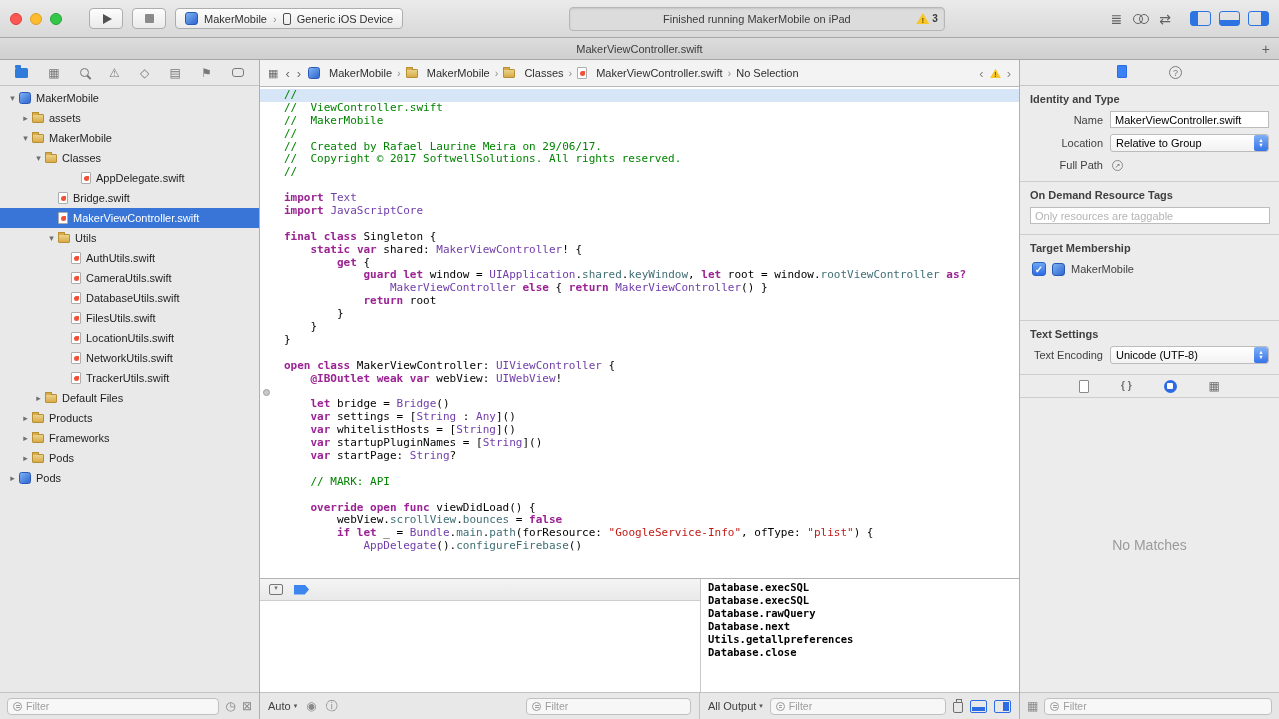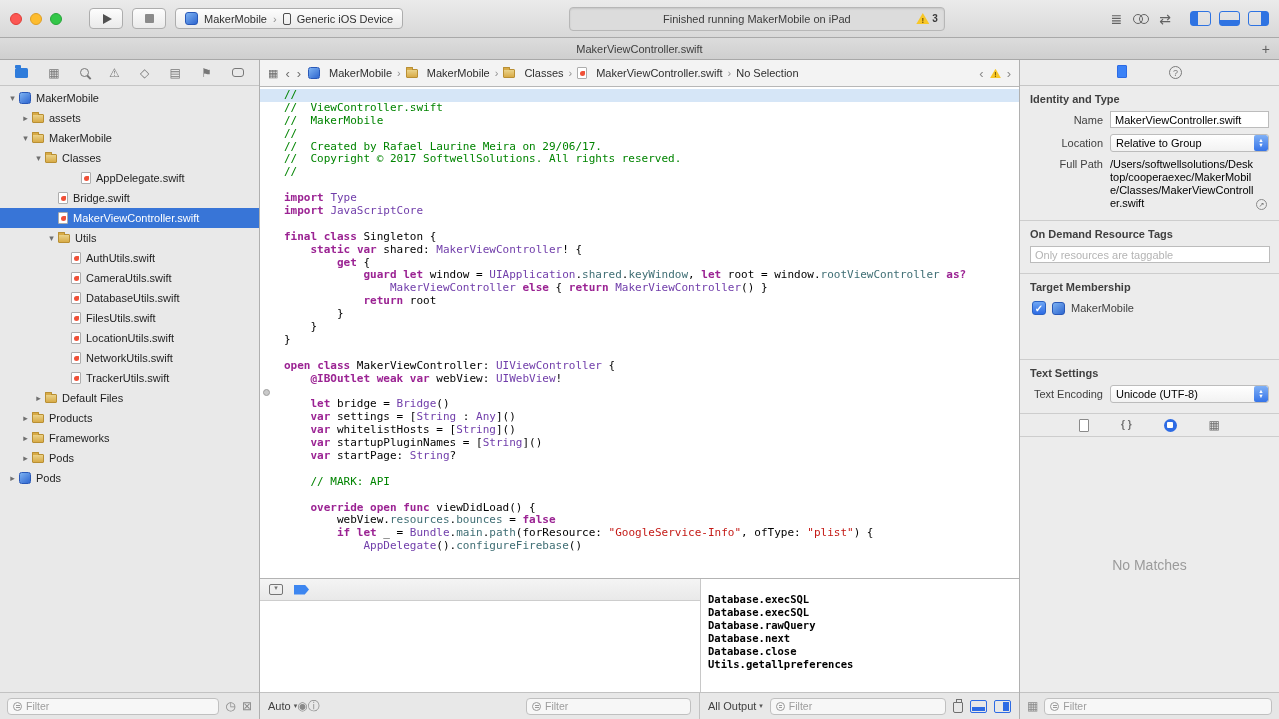--- a/index.html
+++ b/index.html
@@ -104,21 +104,21 @@
   .debug-region{height:114px;display:flex;border-top:1px solid #b3b3b3;background:#fff}
   .dbg-left{flex:1;display:flex;flex-direction:column;min-width:0}
   .debugbar{height:22px;border-bottom:1px solid #cdcdcd;background:linear-gradient(#f4f4f4,#e9e9e9);display:flex;align-items:center;gap:11px;padding:0 9px}
   .dbg-hide{width:14px;height:11px;border:1px solid #757575;border-radius:2px;position:relative}
   .dbg-hide::after{content:"▾";position:absolute;left:0;right:0;top:-1px;text-align:center;font-size:7px;color:#757575}
   .dbg-bp{width:15px;height:10px;background:#3d86f0;clip-path:polygon(0 0,72% 0,100% 50%,72% 100%,0 100%)}
   .vars{flex:1;background:#fff}
   .console{width:319px;border-left:1px solid #c8c8c8;background:#fff;overflow:hidden;padding-left:7px}
   .console-line{font-family:"DejaVu Sans Mono",monospace;font-size:10.5px;line-height:13px;font-weight:bold;color:#000;white-space:nowrap}
   .debug-bottom{height:27px;border-top:1px solid #c2c2c2;background:#e8e8e8;display:flex;flex:none}
-  .vars-bar{flex:1;display:flex;align-items:center;gap:0;padding:0 8px;font-size:11px;color:#3f3f3f;min-width:0}
+  .vars-bar{flex:1;display:flex;align-items:center;gap:9px;padding:0 8px;font-size:11px;color:#3f3f3f;min-width:0}
   .vars-bar .filter-field{width:165px;margin-left:auto}
   .console-bar{width:320px;border-left:1px solid #c2c2c2;display:flex;align-items:center;gap:7px;padding:0 8px;font-size:11px;color:#3f3f3f}
   .console-bar .filter-field{flex:1}
   .mini-arrow{font-size:7px;color:#555}
   .popup-mini{display:flex;align-items:center;gap:3px;white-space:nowrap}
   .css-trash{width:10px;height:11px;border:1px solid #6f6f6f;border-radius:1px 1px 2px 2px;position:relative;margin-top:2px}
   .css-trash::before{content:"";position:absolute;top:-4px;left:2px;width:4px;height:2px;border:1px solid #6f6f6f;border-bottom:none}
   .dock{width:17px;height:13px;border:1px solid #2d6be4;border-radius:2px;position:relative}
   .dock.b::after{content:"";position:absolute;left:1px;right:1px;bottom:1px;height:4px;background:#2d6be4}
   .dock.r::after{content:"";position:absolute;right:1px;top:1px;bottom:1px;width:6px;background:#2d6be4}
@@ -127,21 +127,21 @@
   .inspector{width:260px;border-left:1px solid #b0b0b0;background:#ececec;display:flex;flex-direction:column;font-size:11px;color:#3f3f3f}
   .insp-tabs{height:26px;border-bottom:1px solid #c6c6c6;display:flex;align-items:center;justify-content:center;gap:42px;flex:none}
   .css-page{width:10px;height:13px;background:#fff;border:1px solid #8a8a8a;border-radius:1px;display:inline-block}
   .css-page.blue{background:#3b82f7;border-color:#2d6be4}
   .css-qmark{width:13px;height:13px;border:1px solid #7a7a7a;border-radius:50%;display:inline-flex;align-items:center;justify-content:center}
   .css-qmark::after{content:"?";font-size:9px;color:#7a7a7a}
   .insp-body{flex:1;overflow:hidden;display:flex;flex-direction:column}
   .sec-h{font-weight:bold;padding:7px 10px 3px;color:#3f3f3f}
   .hrline{height:1px;background:#cdcdcd;margin-top:7px;flex:none}
   .irow{display:flex;align-items:center;margin:3px 10px 3px 0}
-  .irow.top{align-items:flex-start}
+  .irow.top{align-items:center}
   .ilabel{width:90px;text-align:right;padding-right:7px;flex:none;color:#3f3f3f}
   .ifield{flex:1;height:17px;border:1px solid #bcbcbc;background:#fff;font-size:11px;padding:0 4px;color:#000;font-family:"Liberation Sans",sans-serif;min-width:0}
   .ifield.odr{flex:none;display:block;margin:3px 10px;width:240px}
   .ifield::placeholder{color:#b4b4b4}
   .idrop{flex:1;height:18px;border:1px solid #bcbcbc;border-radius:3px;background:linear-gradient(#fff,#f2f2f2);display:flex;align-items:center;padding-left:5px;color:#000;min-width:0;white-space:nowrap;overflow:hidden}
   .stepper{margin-left:auto;width:14px;height:16px;background:linear-gradient(#7fb0f6,#3674e8);border-radius:2px;display:flex;flex-direction:column;align-items:center;justify-content:center;flex:none}
   .stepper::before{content:"▲";font-size:5.5px;line-height:5.5px;color:#fff}
   .stepper::after{content:"▼";font-size:5.5px;line-height:5.5px;color:#fff}
   .loc-block{margin:2px 12px 2px 97px;display:flex;align-items:flex-end;gap:5px}
   .loc-text{flex:1;line-height:13px;color:#000;word-break:break-all}
@@ -380,21 +380,21 @@
         <div class="gutter-dot"></div>
         <div class="code-lines">
             <div class="cl"><span class="tk-c">//</span></div>
             <div class="cl"><span class="tk-c">//  ViewController.swift</span></div>
             <div class="cl"><span class="tk-c">//  MakerMobile</span></div>
             <div class="cl"><span class="tk-c">//</span></div>
             <div class="cl"><span class="tk-c">//  Created by Rafael Laurine Meira on 29/06/17.</span></div>
             <div class="cl"><span class="tk-c">//  Copyright © 2017 SoftwellSolutions. All rights reserved.</span></div>
             <div class="cl"><span class="tk-c">//</span></div>
             <div class="cl"> </div>
-            <div class="cl"><span class="tk-k">import</span><span class="tk-n"> </span><span class="tk-t">Type</span></div>
+            <div class="cl"><span class="tk-k">import</span><span class="tk-n"> </span><span class="tk-t">Text</span></div>
             <div class="cl"><span class="tk-k">import</span><span class="tk-n"> </span><span class="tk-t">JavaScriptCore</span></div>
             <div class="cl"> </div>
             <div class="cl"><span class="tk-k">final</span><span class="tk-n"> </span><span class="tk-k">class</span><span class="tk-n"> Singleton {</span></div>
             <div class="cl"><span class="tk-n">    </span><span class="tk-k">static</span><span class="tk-n"> </span><span class="tk-k">var</span><span class="tk-n"> shared: </span><span class="tk-t">MakerViewController</span><span class="tk-n">! {</span></div>
             <div class="cl"><span class="tk-n">        </span><span class="tk-k">get</span><span class="tk-n"> {</span></div>
             <div class="cl"><span class="tk-n">            </span><span class="tk-k">guard</span><span class="tk-n"> </span><span class="tk-k">let</span><span class="tk-n"> window = </span><span class="tk-t">UIApplication</span><span class="tk-n">.</span><span class="tk-p">shared</span><span class="tk-n">.</span><span class="tk-p">keyWindow</span><span class="tk-n">, </span><span class="tk-k">let</span><span class="tk-n"> root = window.</span><span class="tk-p">rootViewController</span><span class="tk-n"> </span><span class="tk-k">as?</span></div>
             <div class="cl"><span class="tk-n">                </span><span class="tk-t">MakerViewController</span><span class="tk-n"> </span><span class="tk-k">else</span><span class="tk-n"> { </span><span class="tk-k">return</span><span class="tk-n"> </span><span class="tk-t">MakerViewController</span><span class="tk-n">() }</span></div>
             <div class="cl"><span class="tk-n">            </span><span class="tk-k">return</span><span class="tk-n"> root</span></div>
             <div class="cl"><span class="tk-n">        }</span></div>
             <div class="cl"><span class="tk-n">    }</span></div>
@@ -405,42 +405,42 @@
             <div class="cl"> </div>
             <div class="cl"><span class="tk-n">    </span><span class="tk-k">let</span><span class="tk-n"> bridge = </span><span class="tk-t">Bridge</span><span class="tk-n">()</span></div>
             <div class="cl"><span class="tk-n">    </span><span class="tk-k">var</span><span class="tk-n"> settings = [</span><span class="tk-t">String</span><span class="tk-n"> : </span><span class="tk-t">Any</span><span class="tk-n">]()</span></div>
             <div class="cl"><span class="tk-n">    </span><span class="tk-k">var</span><span class="tk-n"> whitelistHosts = [</span><span class="tk-t">String</span><span class="tk-n">]()</span></div>
             <div class="cl"><span class="tk-n">    </span><span class="tk-k">var</span><span class="tk-n"> startupPluginNames = [</span><span class="tk-t">String</span><span class="tk-n">]()</span></div>
             <div class="cl"><span class="tk-n">    </span><span class="tk-k">var</span><span class="tk-n"> startPage: </span><span class="tk-t">String</span><span class="tk-n">?</span></div>
             <div class="cl"> </div>
             <div class="cl"><span class="tk-n">    </span><span class="tk-c">// MARK: API</span></div>
             <div class="cl"> </div>
             <div class="cl"><span class="tk-n">    </span><span class="tk-k">override</span><span class="tk-n"> </span><span class="tk-k">open</span><span class="tk-n"> </span><span class="tk-k">func</span><span class="tk-n"> viewDidLoad() {</span></div>
-            <div class="cl"><span class="tk-n">        webView.</span><span class="tk-p">resources</span><span class="tk-n">.</span><span class="tk-p">bounces</span><span class="tk-n"> = </span><span class="tk-k">false</span></div>
+            <div class="cl"><span class="tk-n">        webView.</span><span class="tk-p">scrollView</span><span class="tk-n">.</span><span class="tk-p">bounces</span><span class="tk-n"> = </span><span class="tk-k">false</span></div>
             <div class="cl"><span class="tk-n">        </span><span class="tk-k">if</span><span class="tk-n"> </span><span class="tk-k">let</span><span class="tk-n"> _ = </span><span class="tk-t">Bundle</span><span class="tk-n">.</span><span class="tk-p">main</span><span class="tk-n">.</span><span class="tk-p">path</span><span class="tk-n">(forResource: </span><span class="tk-s">"GoogleService-Info"</span><span class="tk-n">, ofType: </span><span class="tk-s">"plist"</span><span class="tk-n">) {</span></div>
             <div class="cl"><span class="tk-n">            </span><span class="tk-t">AppDelegate</span><span class="tk-n">().</span><span class="tk-p">configureFirebase</span><span class="tk-n">()</span></div>
           </div>
       </div>
 
       <div class="debug-region">
         <div class="dbg-left">
           <div class="debugbar">
             <span class="dbg-hide"></span>
             <span class="dbg-bp"></span>
           </div>
           <div class="vars"></div>
         </div>
         <div class="console">
-          <div style="margin-top:14px">
+          <div style="margin-top:2px">
               <div class="console-line">Database.execSQL</div>
               <div class="console-line">Database.execSQL</div>
               <div class="console-line">Database.rawQuery</div>
               <div class="console-line">Database.next</div>
+              <div class="console-line">Utils.getallpreferences</div>
               <div class="console-line">Database.close</div>
-              <div class="console-line">Utils.getallpreferences</div>
             </div>
         </div>
       </div>
 
       <div class="debug-bottom">
         <div class="vars-bar">
           <span class="popup-mini">
             <span>Auto</span>
             <span class="mini-arrow">▾</span>
           </span>
@@ -480,21 +480,20 @@
         </div>
         <div class="irow">
           <span class="ilabel">Location</span>
           <div class="idrop">
             <span>Relative to Group</span>
             <span class="stepper"></span>
           </div>
         </div>
         <div class="irow top">
           <span class="ilabel">Full Path</span>
-          <span class="fp-text">/Users/softwellsolutions/Desktop/cooperaexec/MakerMobile/Classes/MakerViewController.swift</span>
           <span class="goto-arrow">↗</span>
         </div>
         <div class="hrline"></div>
         <div class="sec-h">On Demand Resource Tags</div>
         <input class="ifield odr" placeholder="Only resources are taggable" style="">
         <div class="hrline"></div>
         <div class="sec-h">Target Membership</div>
         <div class="tm-row">
           <span class="checkbox"></span>
           <span class="appicon tiny"></span>

